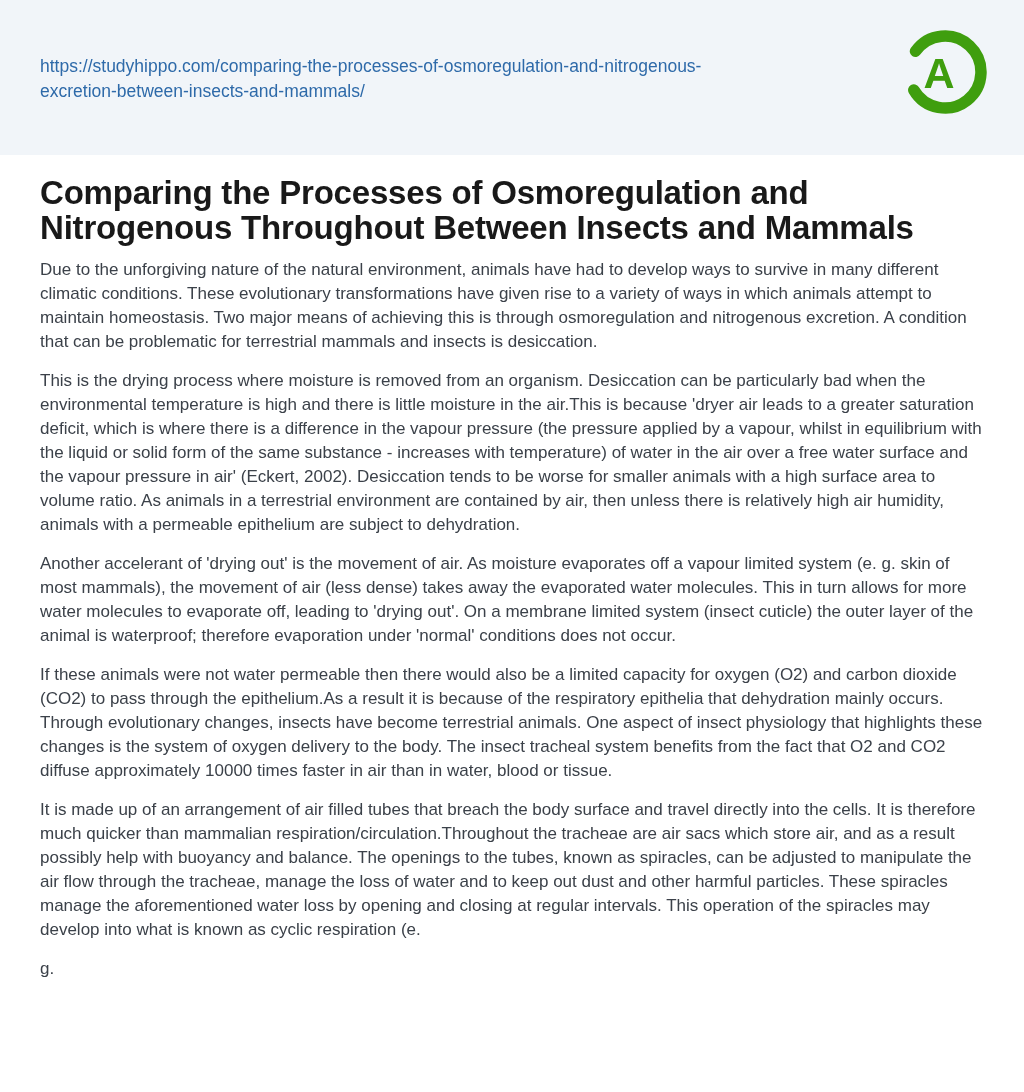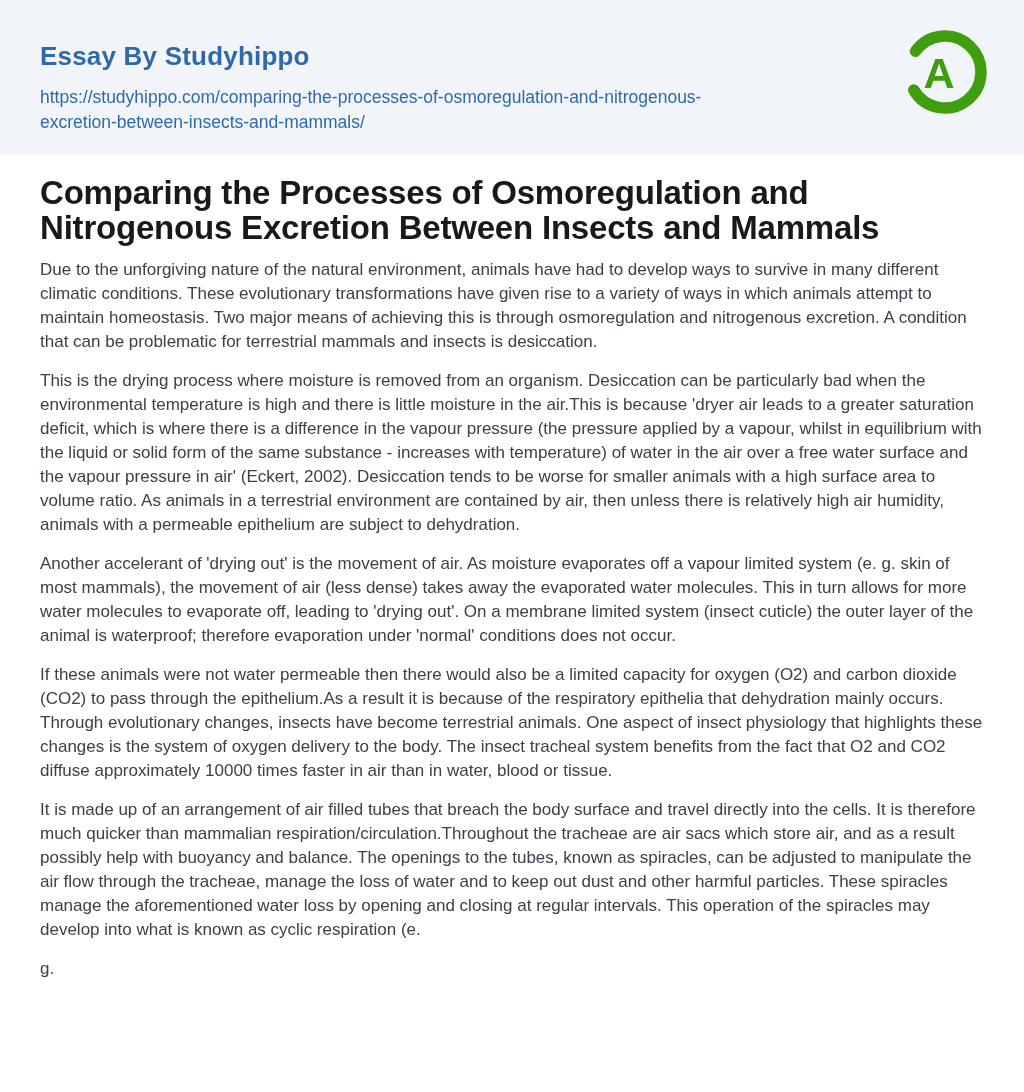--- a/index.html
+++ b/index.html
@@ -64,33 +64,32 @@
     max-width: 950px;
     font-size: 17px;
     line-height: 24px;
     color: #3b4149;
   }
 </style>
 </head>
 <body>
 
 <header class="site-header">
-  <h2 class="site-title">Essay By Studyhippo</h2>
   <a class="source-url">https://studyhippo.com/comparing-the-processes-of-osmoregulation-and-nitrogenous-excretion-between-insects-and-mammals/</a>
 
   <span class="logo">
     <svg width="84" height="84" viewBox="0 0 84 84">
       <path d="M 12.5 21.3 A 36 36 0 1 1 10.8 60" fill="none" stroke="#3f9e0e" stroke-width="11.5" stroke-linecap="round"></path>
       <text x="36" y="58" text-anchor="middle" font-family="Liberation Sans, DejaVu Sans, sans-serif" font-size="43" font-weight="bold" fill="#3f9e0e">A</text>
     </svg>
   </span>
 </header>
 
 <main class="article">
-  <h1 class="article-title">Comparing the Processes of Osmoregulation and Nitrogenous Excretion Between Insects and Mammals</h1>
+  <h1 class="article-title">Comparing the Processes of Osmoregulation and Nitrogenous Throughout Between Insects and Mammals</h1>
 
   <p>Due to the unforgiving nature of the natural environment, animals have had to develop ways to survive in many different climatic conditions. These evolutionary transformations have given rise to a variety of ways in which animals attempt to maintain homeostasis. Two major means of achieving this is through osmoregulation and nitrogenous excretion. A condition that can be problematic for terrestrial mammals and insects is desiccation.</p>
   <p>This is the drying process where moisture is removed from an organism. Desiccation can be particularly bad when the environmental temperature is high and there is little moisture in the air.This is because 'dryer air leads to a greater saturation deficit, which is where there is a difference in the vapour pressure (the pressure applied by a vapour, whilst in equilibrium with the liquid or solid form of the same substance - increases with temperature) of water in the air over a free water surface and the vapour pressure in air' (Eckert, 2002). Desiccation tends to be worse for smaller animals with a high surface area to volume ratio. As animals in a terrestrial environment are contained by air, then unless there is relatively high air humidity, animals with a permeable epithelium are subject to dehydration.</p>
   <p>Another accelerant of 'drying out' is the movement of air. As moisture evaporates off a vapour limited system (e. g. skin of most mammals), the movement of air (less dense) takes away the evaporated water molecules. This in turn allows for more water molecules to evaporate off, leading to 'drying out'. On a membrane limited system (insect cuticle) the outer layer of the animal is waterproof; therefore evaporation under 'normal' conditions does not occur.</p>
   <p>If these animals were not water permeable then there would also be a limited capacity for oxygen (O2) and carbon dioxide (CO2) to pass through the epithelium.As a result it is because of the respiratory epithelia that dehydration mainly occurs. Through evolutionary changes, insects have become terrestrial animals. One aspect of insect physiology that highlights these changes is the system of oxygen delivery to the body. The insect tracheal system benefits from the fact that O2 and CO2 diffuse approximately 10000 times faster in air than in water, blood or tissue.</p>
   <p>It is made up of an arrangement of air filled tubes that breach the body surface and travel directly into the cells. It is therefore much quicker than mammalian respiration/circulation.Throughout the tracheae are air sacs which store air, and as a result possibly help with buoyancy and balance. The openings to the tubes, known as spiracles, can be adjusted to manipulate the air flow through the tracheae, manage the loss of water and to keep out dust and other harmful particles. These spiracles manage the aforementioned water loss by opening and closing at regular intervals. This operation of the spiracles may develop into what is known as cyclic respiration (e.</p>
   <p>g.</p>
 </main>
 
 </body></html>

